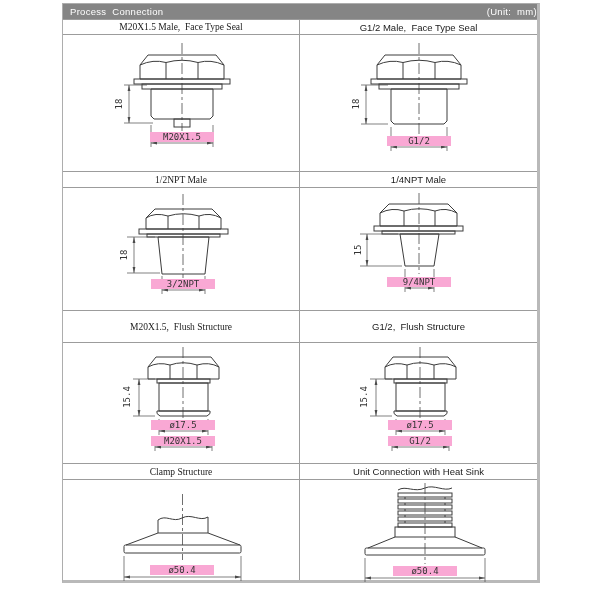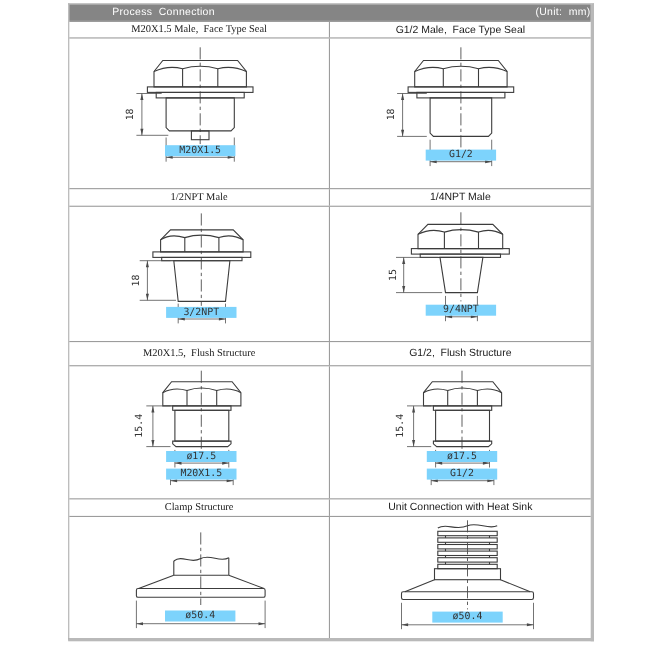--- a/index.html
+++ b/index.html
@@ -2,38 +2,38 @@
 <html><head>
 <meta charset="utf-8">
 <style>
   html,body{margin:0;padding:0;background:#fff;width:600px;height:600px;overflow:hidden;
     font-family:"Liberation Sans",sans-serif;}
   .tbl{position:absolute;left:62px;top:3px;width:478px;height:580px;background:#fff;
     border:1px solid #adadad;border-right:3px solid #b9b9b9;border-bottom:3px solid #b9b9b9;
     box-sizing:border-box;display:flex;flex-direction:column;}
   .hdr{height:15px;flex:0 0 15px;background:#858585;color:#fff;display:flex;align-items:center;
     font-size:9.5px;}
-  .hdr .hl{flex:1;padding-left:7px;letter-spacing:.3px;margin-left:32px;}
+  .hdr .hl{flex:1;padding-left:7px;letter-spacing:.3px;}
   .hdr .hr{width:50%;text-align:right;letter-spacing:.3px;}
   .trow{flex:0 0 auto;display:flex;border-top:1px solid #9c9c9c;border-bottom:1px solid #9c9c9c;
     box-sizing:border-box;}
   .tcell{width:50%;text-align:center;font-size:9.5px;color:#1a1a1a;box-sizing:border-box;
     display:flex;align-items:center;justify-content:center;}
   .tcell.l{border-right:1px solid #9c9c9c;font-family:Liberation Serif, serif;}
   .drow{display:flex;flex:0 0 auto;}
   .dcell{width:50%;position:relative;box-sizing:border-box;}
   .dcell.l{border-right:1px solid #9c9c9c;}
   .dcell svg{position:absolute;left:0;top:0;}
   .ol{stroke:#3c3c3c;stroke-width:1;fill:none;}
   .fw{stroke:#3c3c3c;stroke-width:1;fill:#fff;}
   .cl{stroke:#4a4a4a;stroke-width:.8;fill:none;stroke-dasharray:11 3 3 3;}
   .dl{stroke:#4a4a4a;stroke-width:.7;fill:none;}
   .ar{fill:#4a4a4a;stroke:none;}
   .dim-h{position:absolute;width:64px;text-align:center;font-family:"DejaVu Sans Mono",monospace;
-    font-size:9px;color:#333;background:#7dd3fc;line-height:10px;}
+    font-size:9px;color:#333;background:#f9a8d4;line-height:10px;}
   .dim-v{position:absolute;width:30px;height:10px;text-align:center;
     font-family:"DejaVu Sans Mono",monospace;font-size:9px;color:#333;line-height:10px;
     transform:rotate(-90deg);}
 </style>
 </head>
 <body>
 
 <div class="tbl">
 
   <div class="hdr">
@@ -147,21 +147,21 @@
           <line class="dl" x1="134" y1="81" x2="134" y2="104"></line>
         <line class="dl" x1="105" y1="100" x2="134" y2="100"></line>
         <polygon class="ar" points="105,100 111,98.6 111,101.4"></polygon>
           <polygon class="ar" points="134,100 128,98.6 128,101.4"></polygon>
       </svg>
       <span class="dim-v" style="left:43px;top:57px">15</span>
       <span class="dim-h" style="left:87px;top:89px">9/4NPT</span>
     </div>
   </div>
 
-  <div class="trow" style="height:23px">
+  <div class="trow" style="height:33px">
     <div class="tcell l">M20X1.5,&nbsp; Flush Structure</div>
     <div class="tcell">G1/2,&nbsp; Flush Structure</div>
   </div>
 
   <div class="drow" style="height:120px">
     <div class="dcell l">
       <svg width="238" height="120" viewBox="0 0 238 120">
         <line class="cl" x1="120" y1="4" x2="120" y2="80"></line>
         <path class="ol" d="M85,24 L93,14 L148,14 L156,24 L156,36 L85,36 Z"></path>
         <path class="ol" d="M85,24 Q95,18.5 107,22 M107,22 Q120,17.5 134,22 M134,22 Q146,18.5 156,24"></path>

